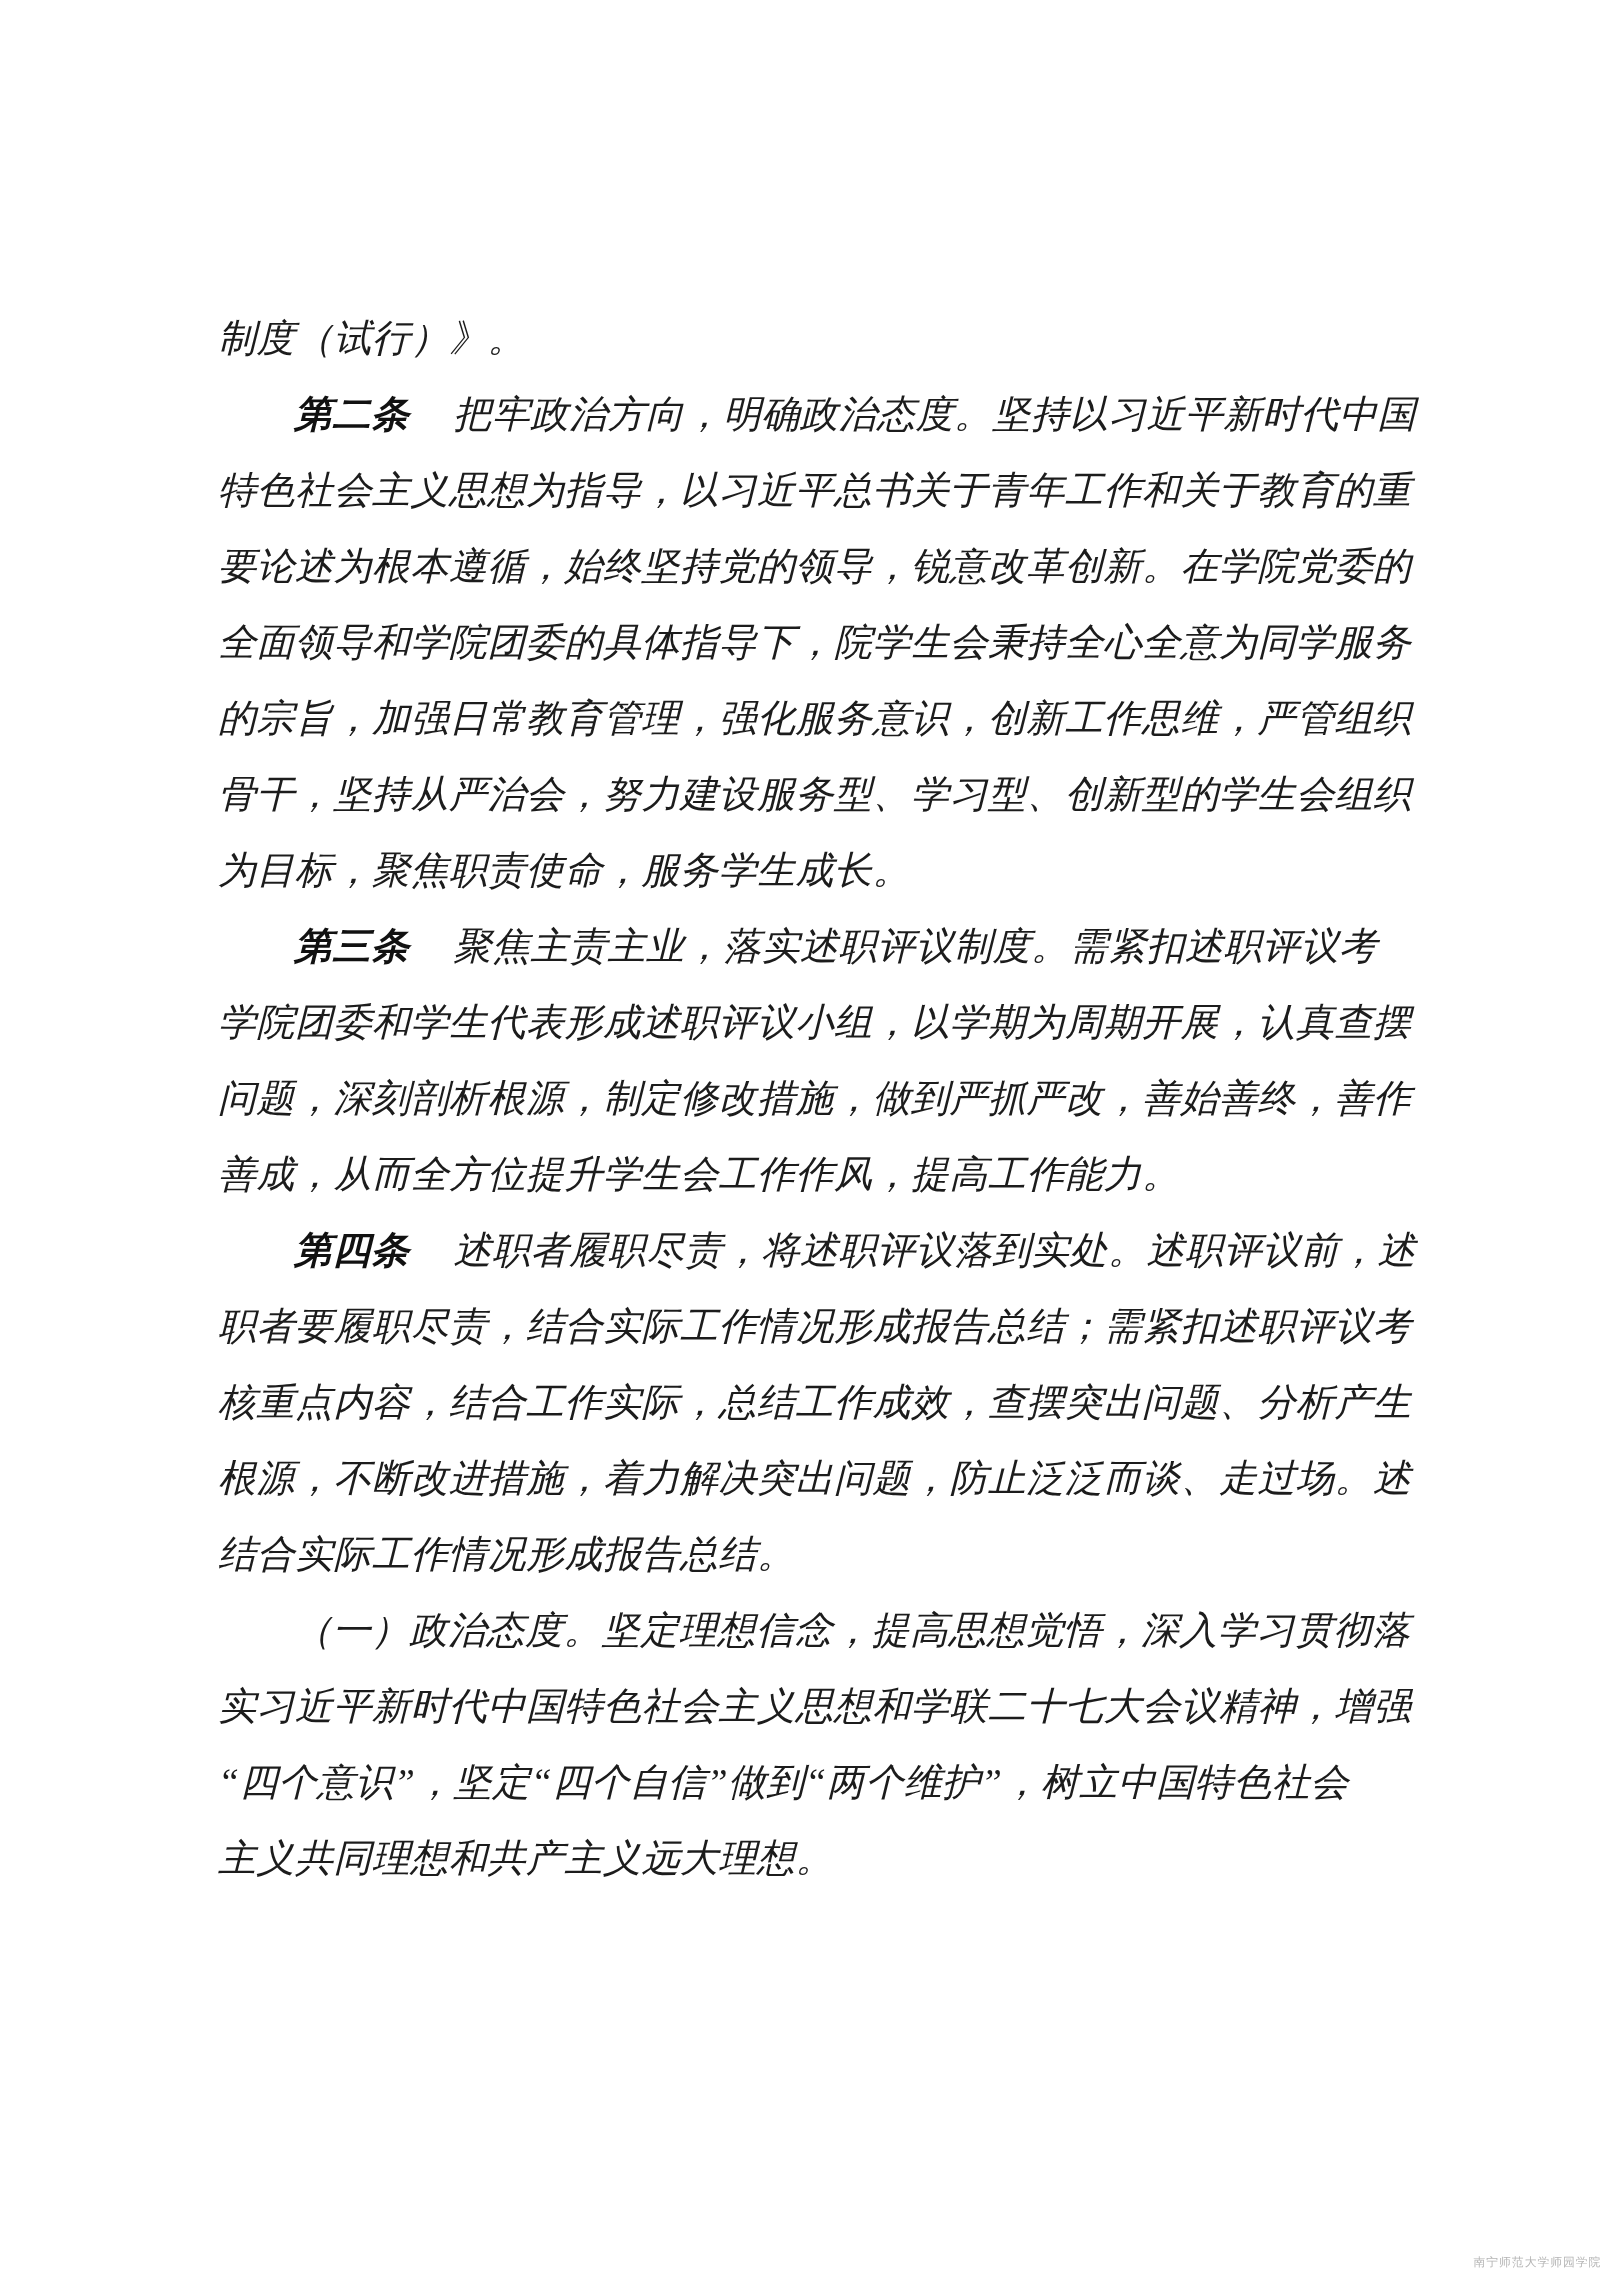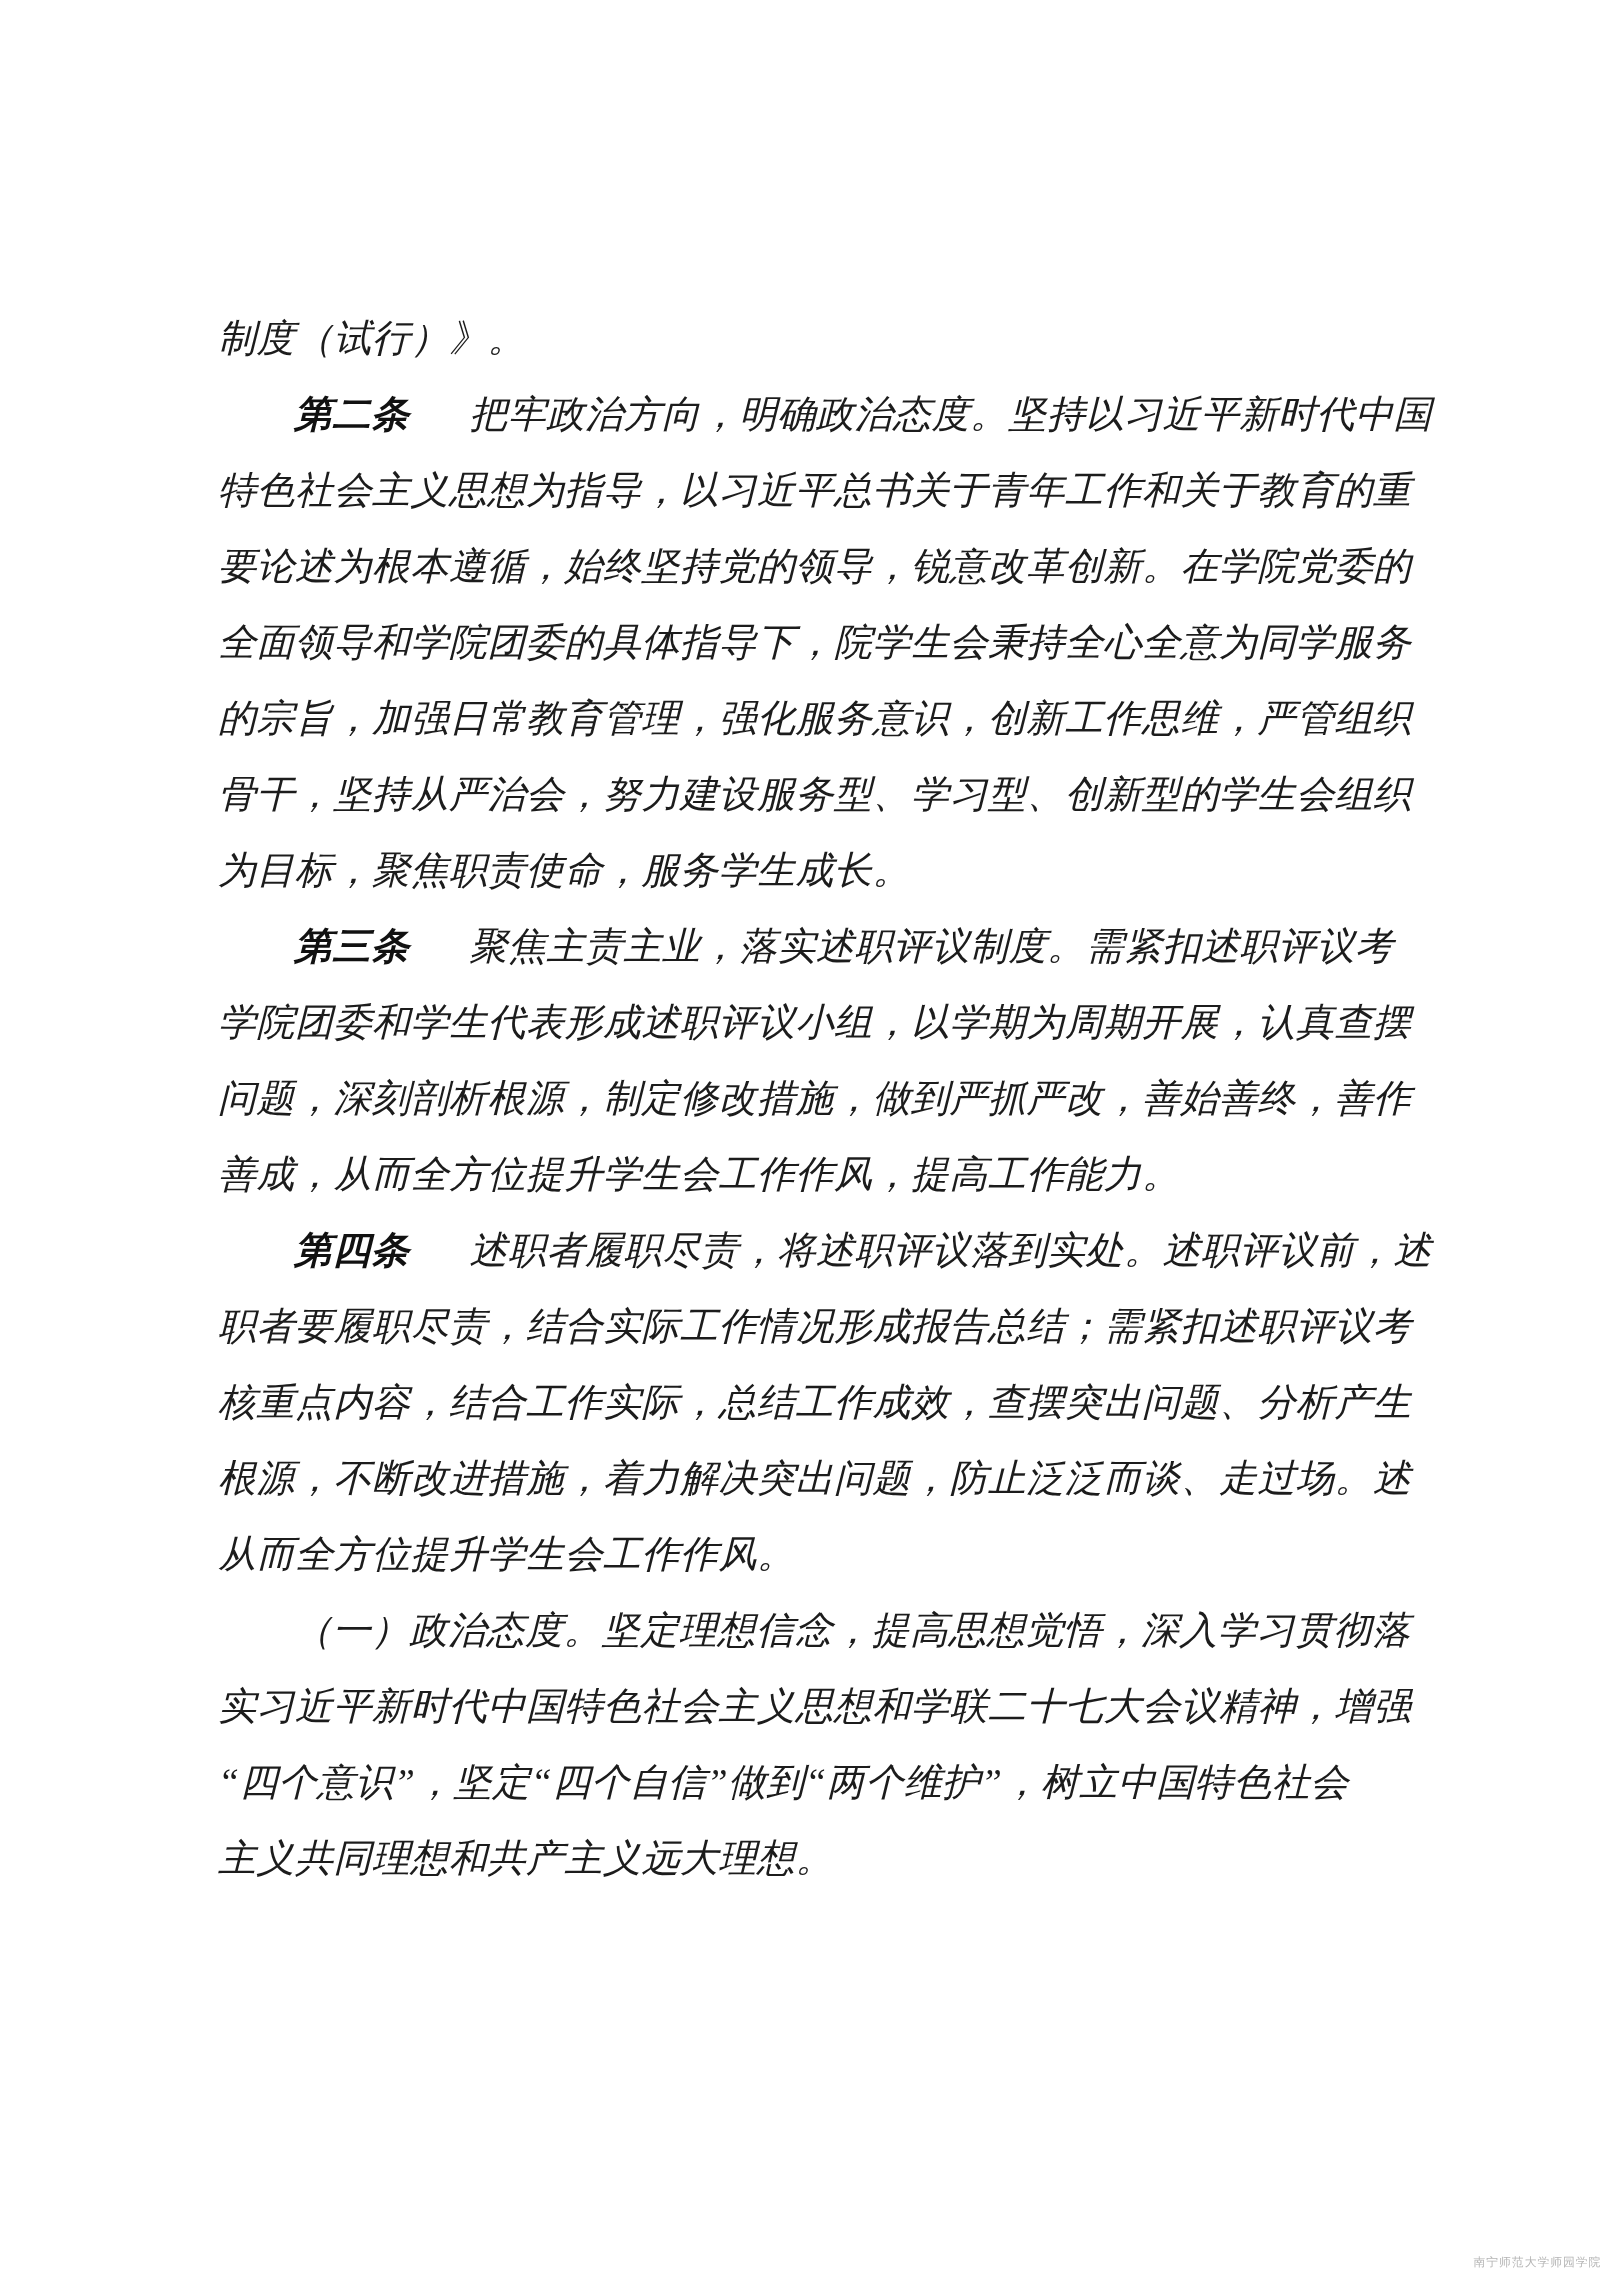--- a/index.html
+++ b/index.html
@@ -29,21 +29,21 @@
     height: 76px;
     white-space: nowrap;
     text-align: justify;
     font-style: italic;
   }
   .line.indent {
     padding-left: 76px;
   }
   .head {
     font-weight: 700;
-    margin-right: 60px;
+    margin-right: 44px;
     color: #111111;
   }
   .watermark {
     position: absolute;
     right: 19.6px;
     bottom: 22.5px;
     font-size: 11.8px;
     color: #b5b5b5;
     letter-spacing: 1px;
     font-family: Liberation Sans, sans-serif;
@@ -76,21 +76,21 @@
       <div class="line"><span>学院团委和学生代表形成述职评议小组，以学期为周期开展，认真查摆</span></div>
       <div class="line"><span>问题，深刻剖析根源，制定修改措施，做到严抓严改，善始善终，善作</span></div>
       <div class="line"><span>善成，从而全方位提升学生会工作作风，提高工作能力。</span></div>
     </div>
 
     <div class="paragraph">
       <div class="line indent"><span class="head">第四条</span><span>述职者履职尽责，将述职评议落到实处。述职评议前，述</span></div>
       <div class="line"><span>职者要履职尽责，结合实际工作情况形成报告总结；需紧扣述职评议考</span></div>
       <div class="line"><span>核重点内容，结合工作实际，总结工作成效，查摆突出问题、分析产生</span></div>
       <div class="line"><span>根源，不断改进措施，着力解决突出问题，防止泛泛而谈、走过场。述</span></div>
-      <div class="line"><span>从而全方位提升学生会工作作风。</span></div>
+      <div class="line"><span>结合实际工作情况形成报告总结。</span></div>
     </div>
 
     <div class="paragraph">
       <div class="line indent"><span>（一）政治态度。坚定理想信念，提高思想觉悟，深入学习贯彻落</span></div>
       <div class="line"><span>实习近平新时代中国特色社会主义思想和学联二十七大会议精神，增强</span></div>
       <div class="line"><span>“四个意识”，坚定“四个自信”做到“两个维护”，树立中国特色社会</span></div>
       <div class="line"><span>主义共同理想和共产主义远大理想。</span></div>
     </div>
 
   </div>

